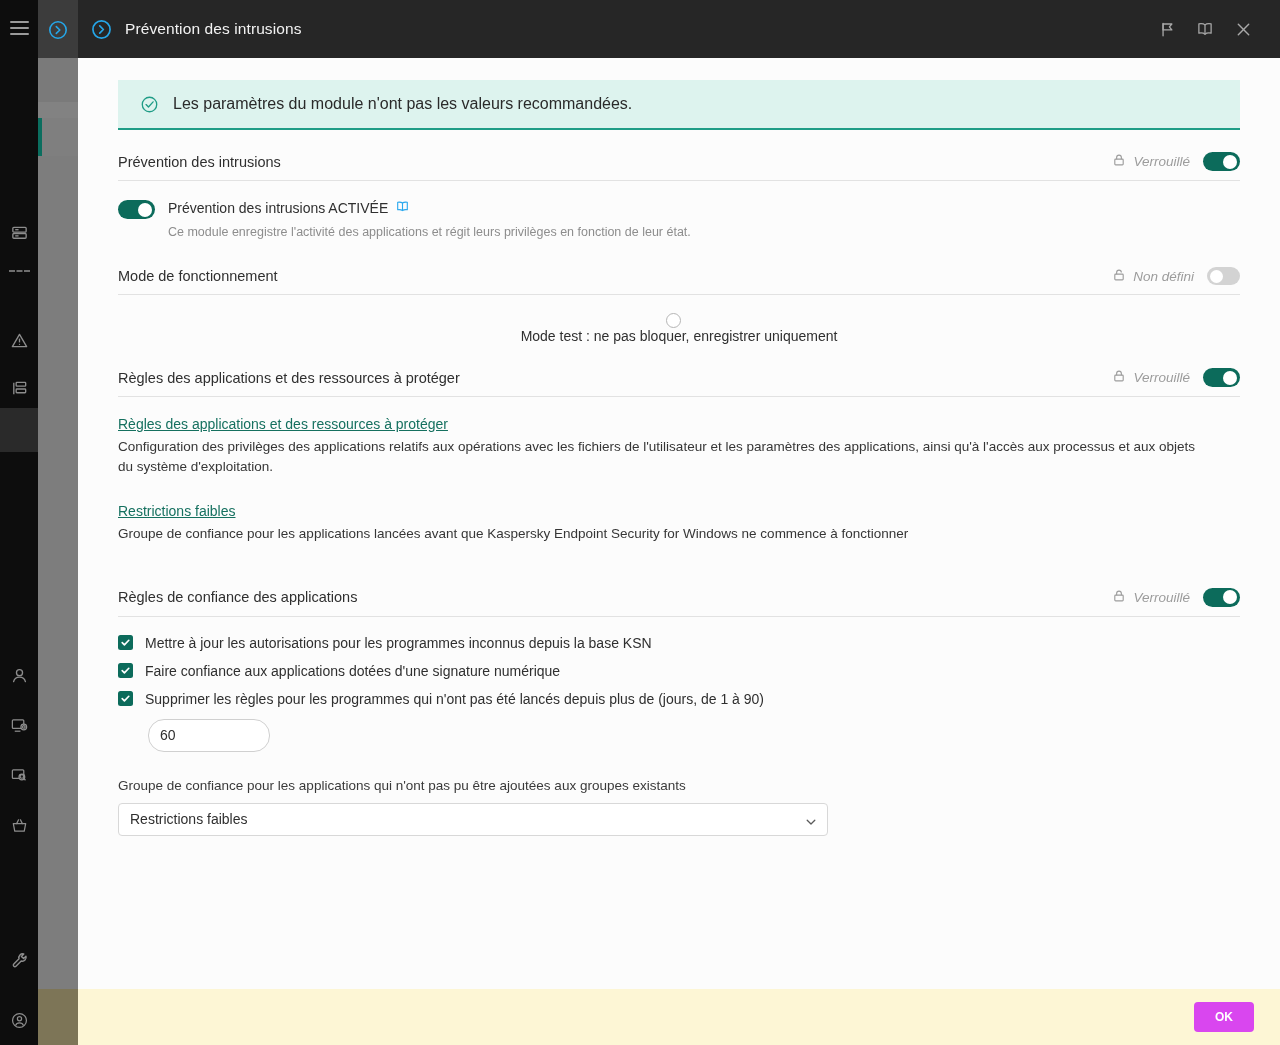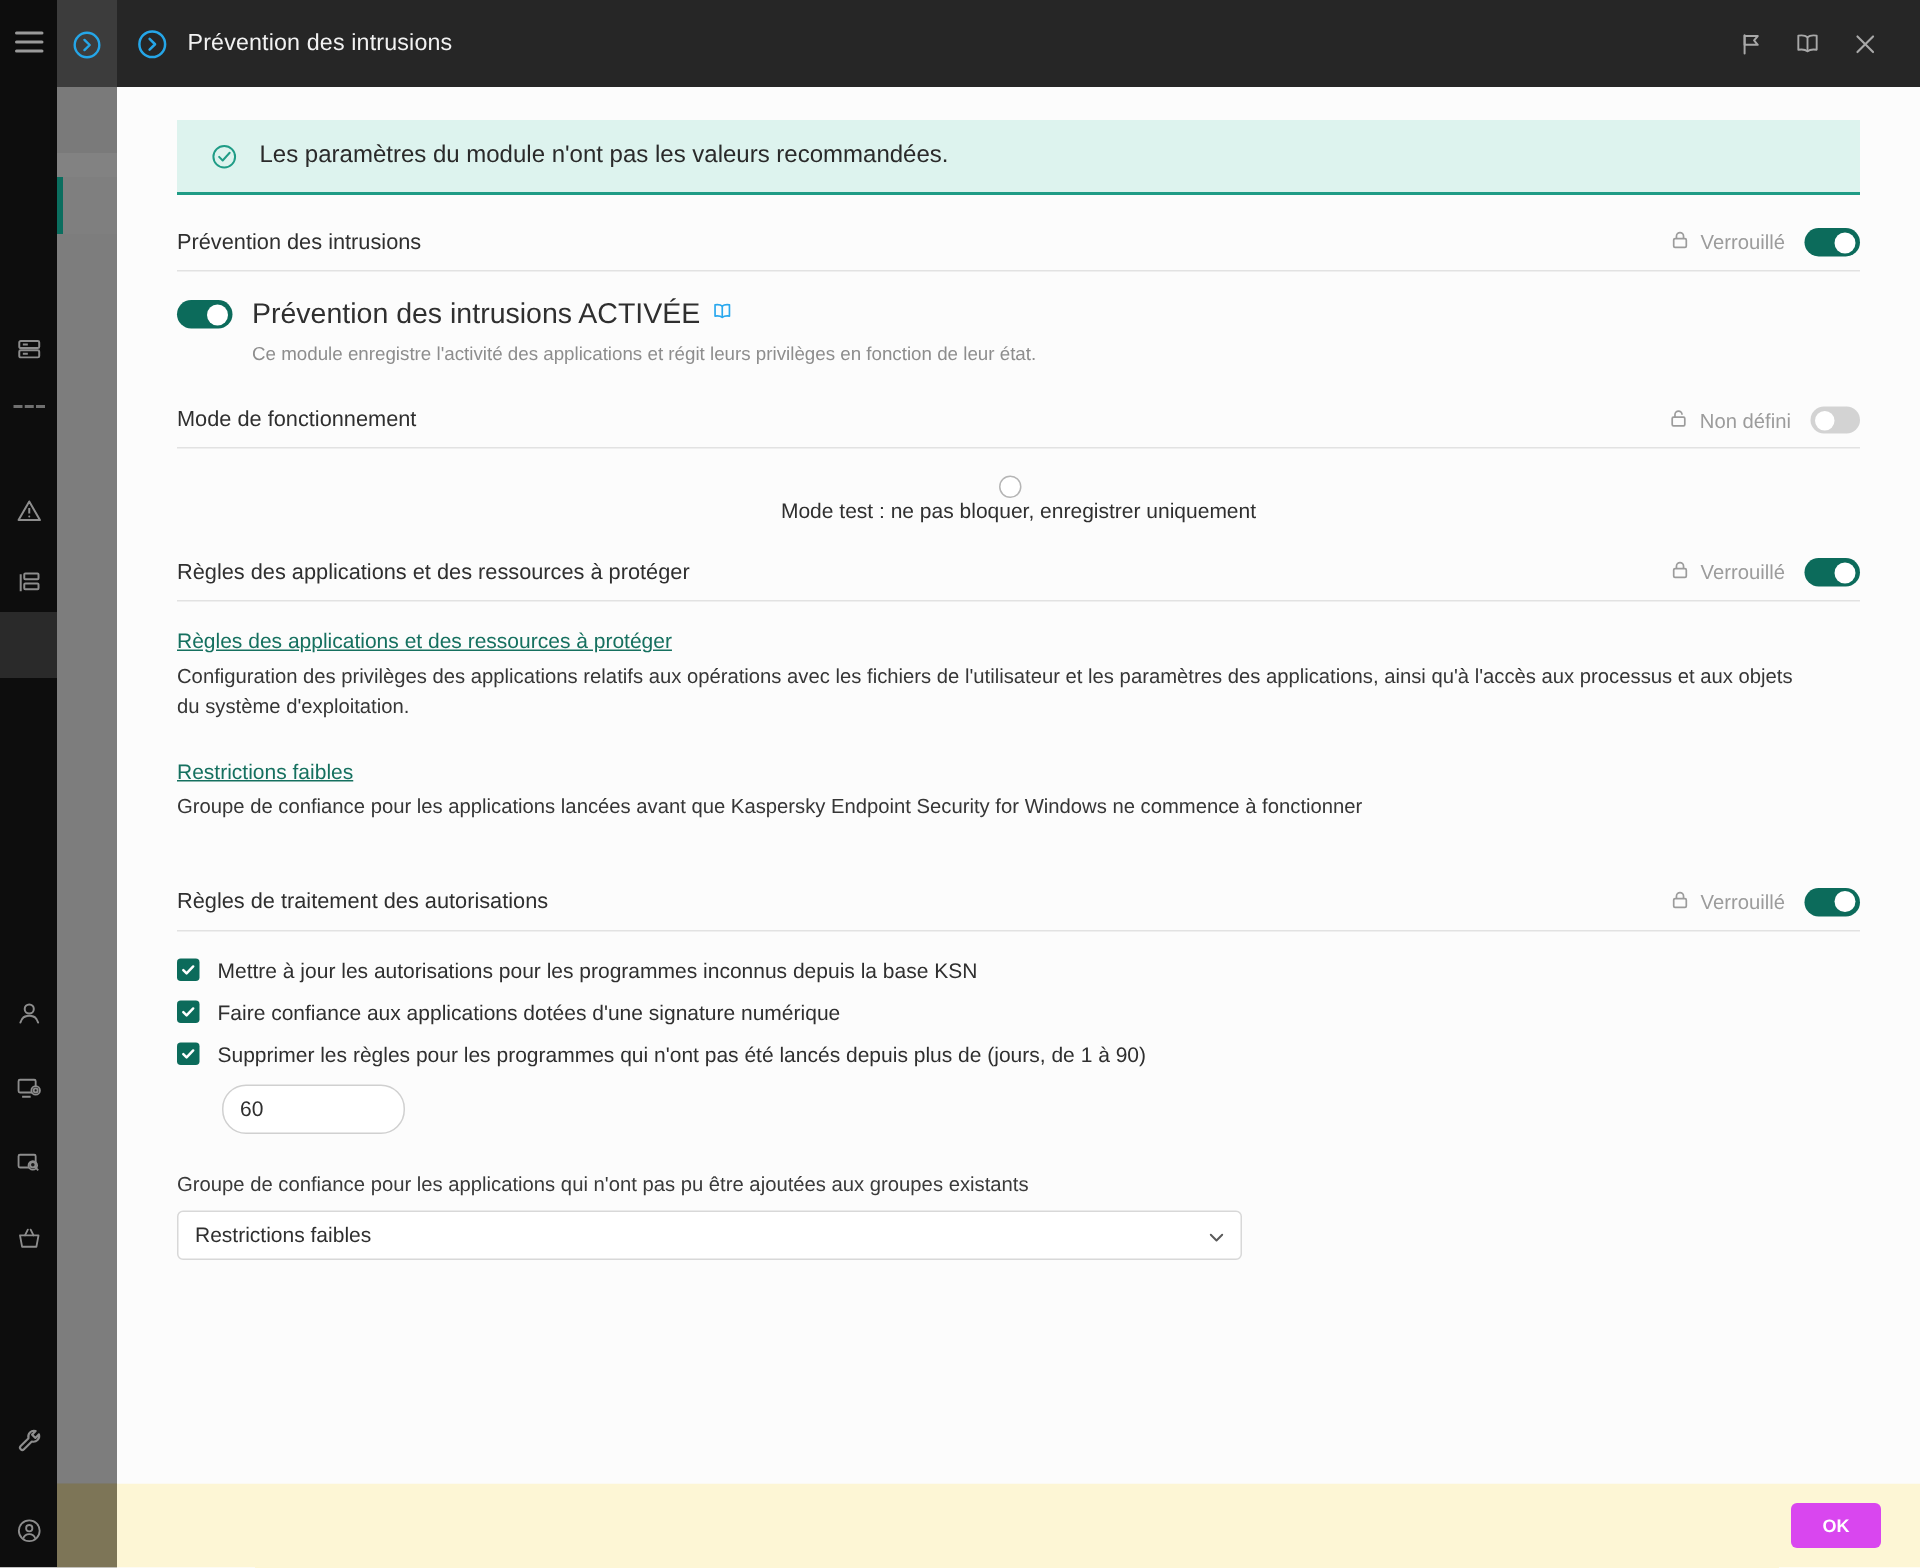--- a/index.html
+++ b/index.html
@@ -96,39 +96,39 @@
   .sec-head {
     display:flex; align-items:center; border-bottom:1px solid #e2e2e2;
     padding-bottom:9px; margin-bottom:18px;
   }
   .sec-head .sh-title { font-size:14.5px; color:#2f2f2f; }
   .sec-head .sh-spacer { flex:1 1 auto; }
   .sec-head .sh-lock {
     display:flex; align-items:center; gap:7px; color:#9c9c9c;
     font-size:13.5px; margin-right:13px;
   }
-  .sec-head .sh-lock span { color:#9c9c9c; }
+  .sec-head .sh-lock span { color:#9c9c9c;font-style:italic; }
 
   
   .sw { width:37px; height:19px; border-radius:10px; position:relative; cursor:pointer; flex:0 0 auto;}
   .sw.on { background:#0c6b5b; }
   .sw.off { background:#d3d3d3; }
   .sw .knob {
     position:absolute; top:2.5px; width:14px; height:14px; border-radius:50%; background:#fff;
   }
   .sw.on .knob { right:3px; }
   .sw.off .knob { left:3px; }
 
   .sw-sm { width:33px; height:18px; }
   .sw-sm .knob { width:13px; height:13px; top:2.5px; }
 
   
   .toggle-row { display:flex; align-items:flex-start; margin-bottom:26px; }
   .toggle-row .tr-sw { margin-right:13px; margin-top:1px; }
-  .toggle-row .tr-main { font-size:19px; color:#2f2f2f; display:flex; align-items:center; gap:7px;}
+  .toggle-row .tr-main { font-size:14px; color:#2f2f2f; display:flex; align-items:center; gap:7px;}
   .toggle-row .tr-desc { font-size:12.5px; color:#8d8d8d; margin-top:6px; line-height:1.45; }
 
   
   .radio-row { display:flex; align-items:center; margin-bottom:10px; }
   .radio {
     width:15px; height:15px; border-radius:50%; border:1.5px solid #b5b5b5;
     background:#fff; margin-right:12px; position:relative; flex:0 0 auto; cursor:pointer;
   }
   .radio.checked { border:1.5px solid #2a6fe0; }
   .radio.checked::after {
@@ -424,21 +424,21 @@
 
         <div class="link-block">
           <a class="link">Restrictions faibles</a>
           <div class="link-desc">Groupe de confiance pour les applications lancées avant que Kaspersky Endpoint Security for Windows ne commence à fonctionner</div>
         </div>
 
         <div class="gap-lg"></div>
 
         
         <div class="sec-head">
-          <div class="sh-title">Règles de traitement des autorisations</div>
+          <div class="sh-title">Règles de confiance des applications</div>
           <div class="sh-spacer"></div>
           <div class="sh-lock">
             <span>
               <svg width="14" height="14" viewBox="0 0 16 16" fill="none" stroke="#9c9c9c" stroke-width="1.3">
                 <rect x="3.2" y="7" width="9.6" height="6.6" rx="1"></rect>
                 <path d="M5.3 7 V5.1 a2.7 2.7 0 0 1 5.4 0 V7"></path>
               </svg>
             </span>
             <span>Verrouillé</span>
           </div>

